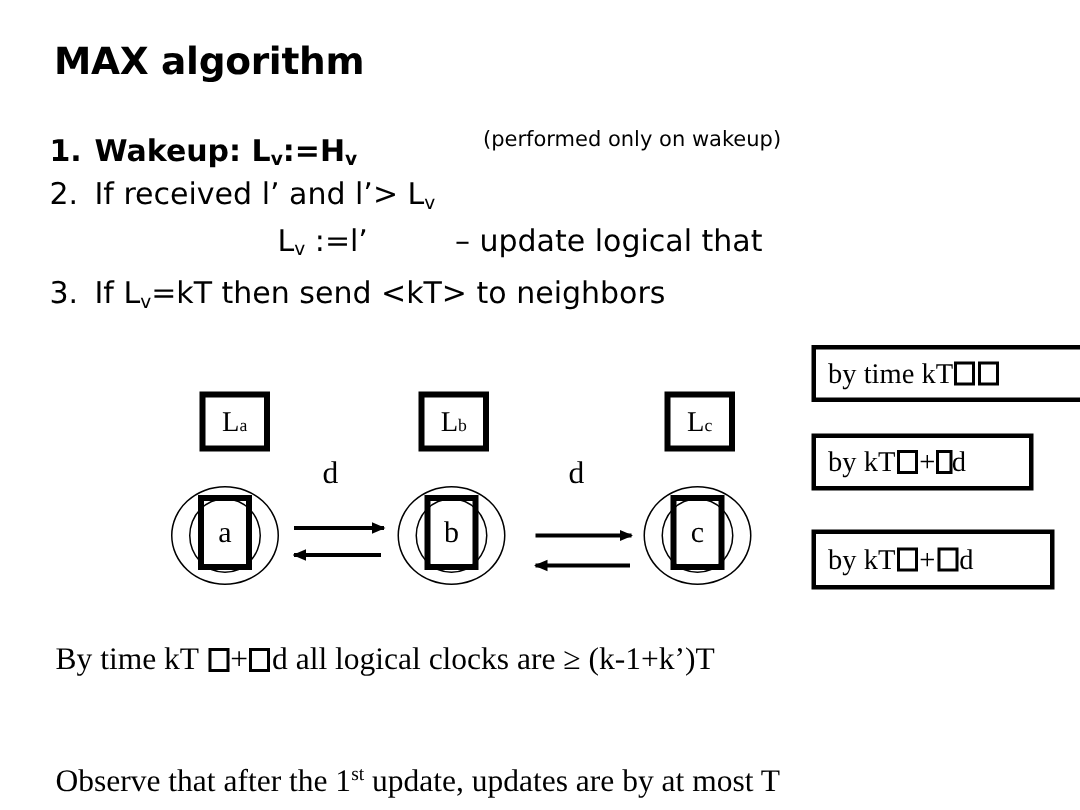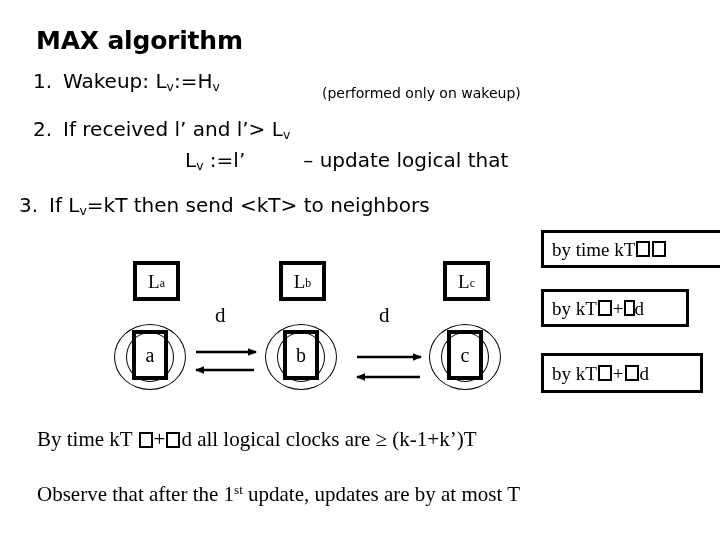--- a/index.html
+++ b/index.html
@@ -34,24 +34,24 @@
     position: absolute;
     white-space: nowrap;
     font-family: "DejaVu Sans", sans-serif;
     font-size: 20px;
     font-weight: normal;
   }
   .num {
     display: inline-block;
     width: 30px;
   }
-  #item-1 { left: 33px; top: 69px; }
+  #item-1 { left: 33px; top: 88px; font-weight: bold; }
   #item-2 { left: 33px; top: 117px; }
   #item-2b { left: 33px; top: 148px; }
-  #item-3 { left: 19px; top: 183px; margin-top: 10px; }
+  #item-3 { left: 33px; top: 183px; }
 
   .note {
     position: absolute;
     left: 322px;
     top: 85px;
     font-family: "DejaVu Sans", sans-serif;
     font-size: 14px;
     white-space: nowrap;
   }
   sub {
@@ -167,21 +167,21 @@
   #note-box-3 { left: 541px; top: 353px; width: 162px; height: 40px; }
 
   
   .bottom-line {
     position: absolute;
     font-family: "Liberation Serif", serif;
     font-size: 21px;
     white-space: nowrap;
   }
   #bottom-1 { left: 37px; top: 427px; }
-  #bottom-2 { left: 37px; top: 482px; }
+  #bottom-2 { left: 37px; top: 508px; }
 
   
   .tofu {
     display: inline-block;
     width: 14px;
     height: 16px;
     border: 2px solid #000;
     box-sizing: border-box;
     vertical-align: -2px;
     margin: 0 1px;

